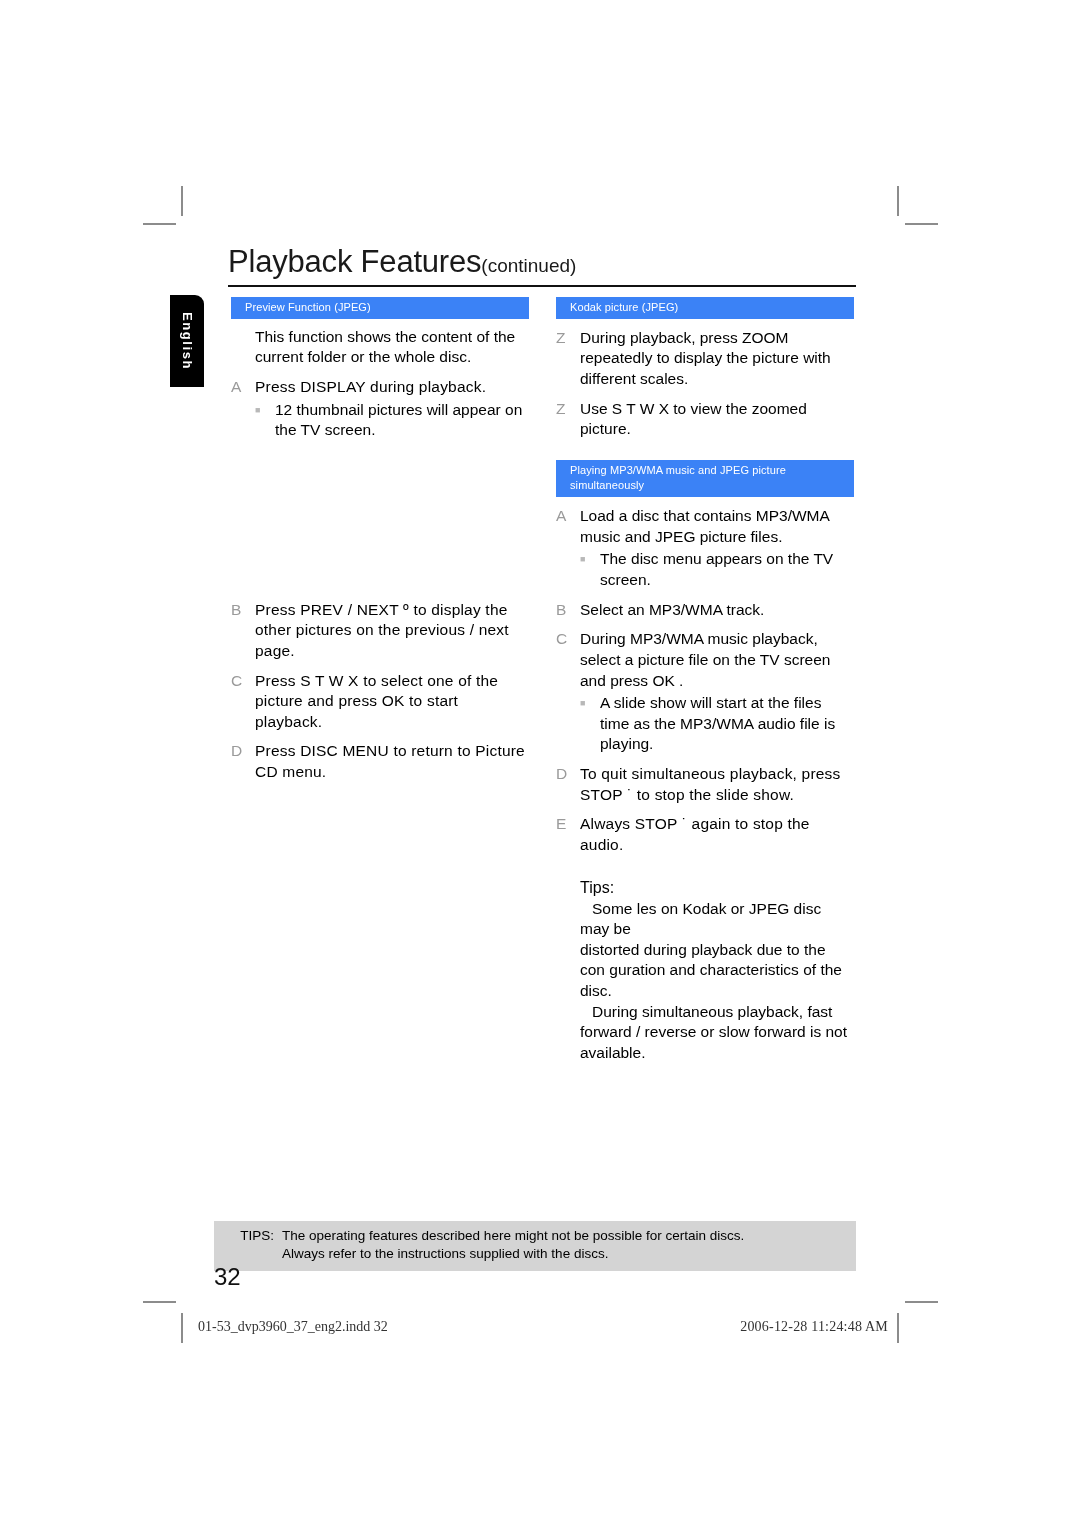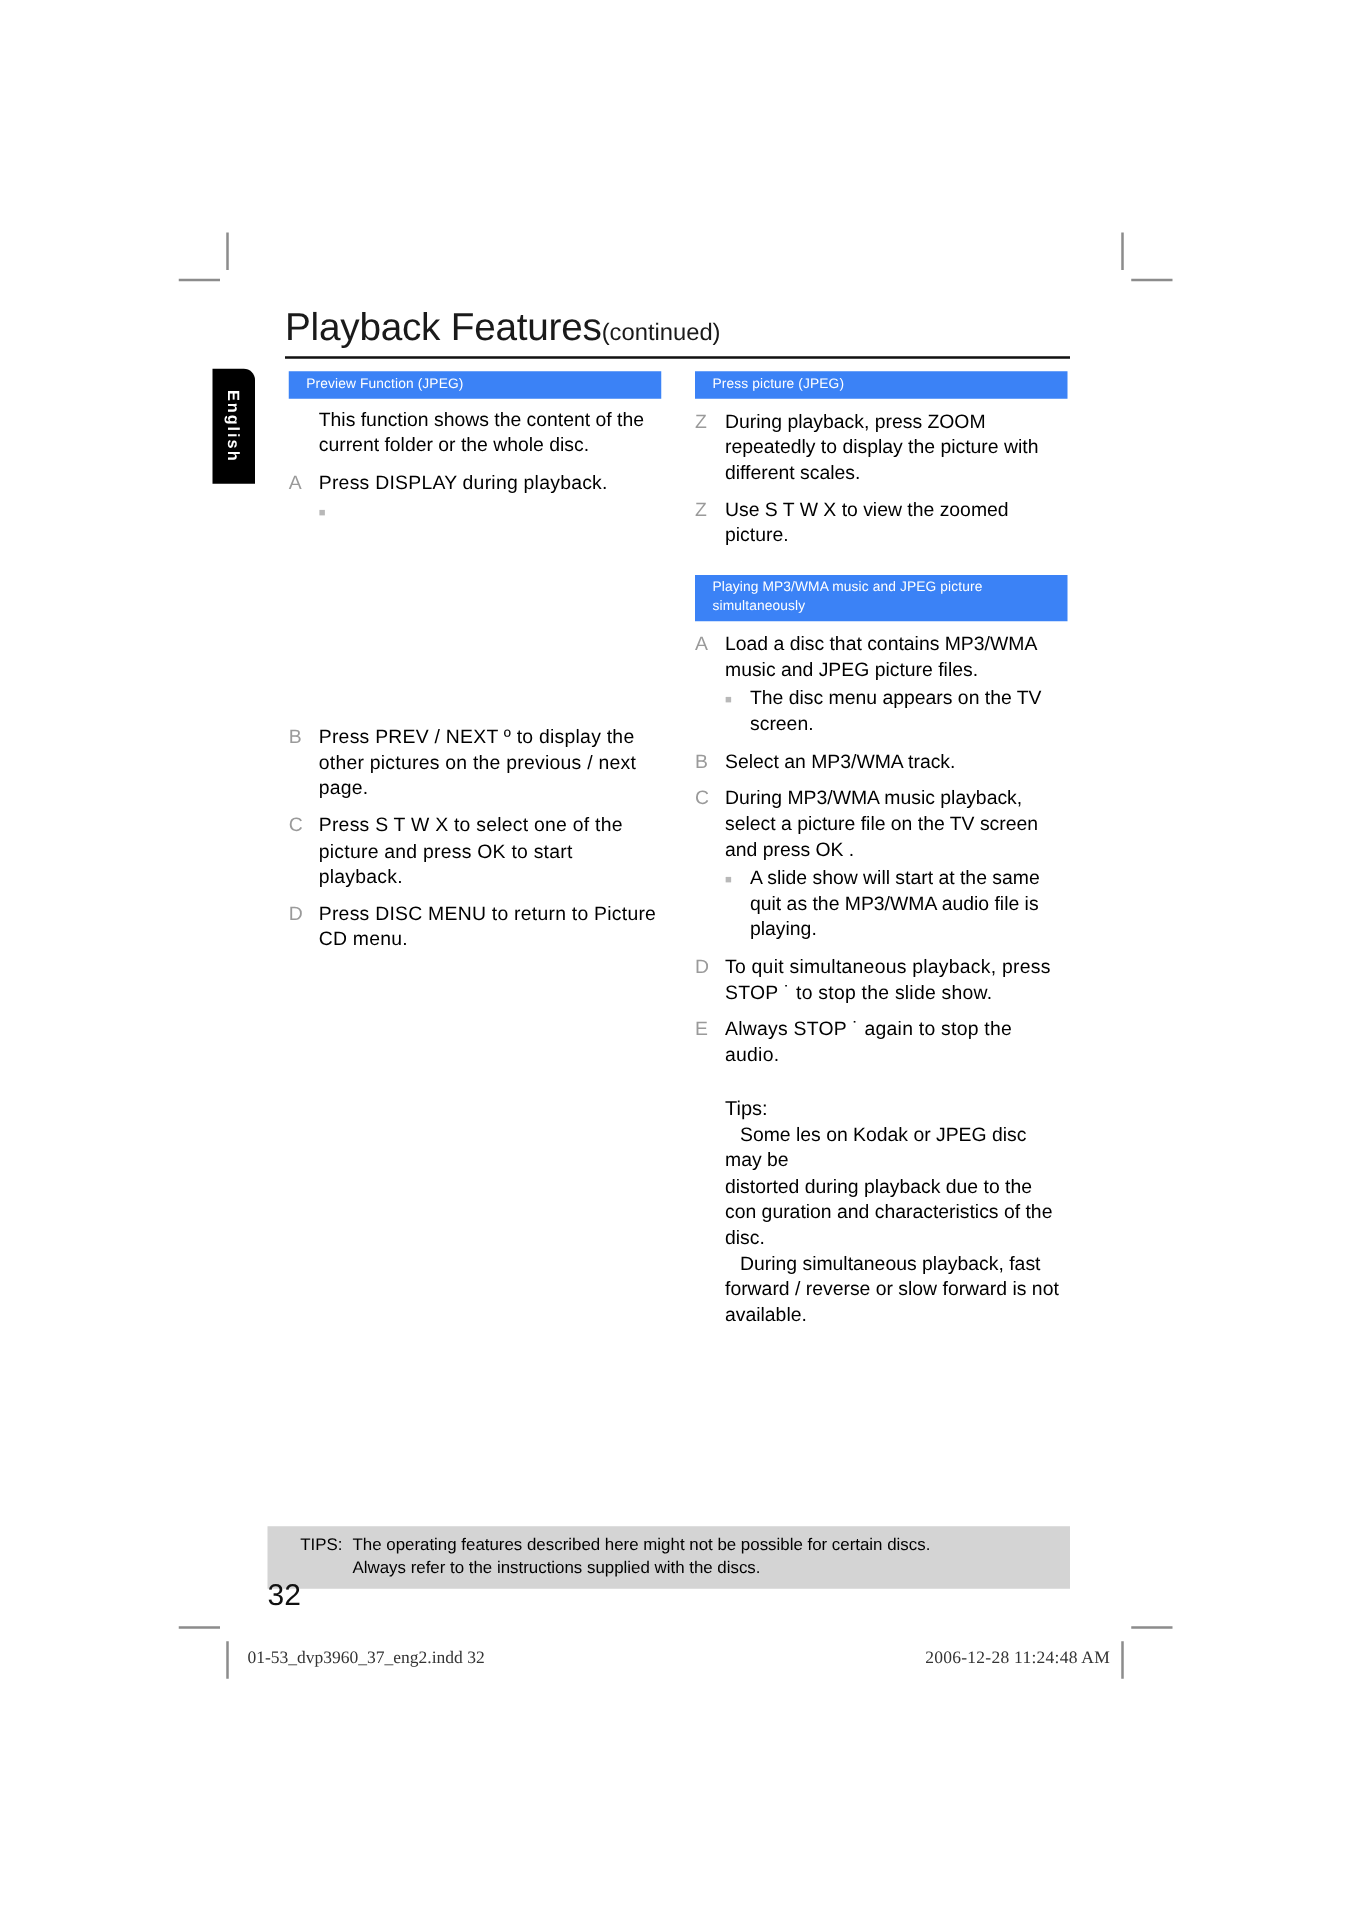--- a/index.html
+++ b/index.html
@@ -222,20 +222,21 @@
   <div class="sec-bar">Preview Function (JPEG)</div>
 
   <p class="para">This function shows the content of the current folder or the whole disc.</p>
 
   <div class="step">
     <span class="marker">A</span>
     <span class="body key">Press DISPLAY  during playback.</span>
   </div>
   <div class="sub">
     <span class="dot">■</span>
+    <span class="body">12 thumbnail pictures will appear on the TV screen.</span>
   </div>
 
   <div style="height:150px"></div>
 
   <div class="step">
     <span class="marker">B</span>
     <span class="body key">Press PREV      / NEXT  º    to display the other pictures on the previous / next page.</span>
   </div>
 
   <div class="step">
@@ -245,21 +246,21 @@
 
   <div class="step">
     <span class="marker">D</span>
     <span class="body key">Press DISC MENU  to return to Picture CD menu.</span>
   </div>
 
 </div>
 
 <div class="col col-right">
 
-  <div class="sec-bar">Press picture (JPEG)</div>
+  <div class="sec-bar">Kodak picture (JPEG)</div>
 
   <div class="step">
     <span class="marker">Z</span>
     <span class="body">During playback, press ZOOM repeatedly to display the picture with different scales.</span>
   </div>
 
   <div class="step">
     <span class="marker">Z</span>
     <span class="body">Use  S  T  W X to view the zoomed picture.</span>
   </div>
@@ -281,21 +282,21 @@
     <span class="marker">B</span>
     <span class="body">Select an MP3/WMA track.</span>
   </div>
 
   <div class="step">
     <span class="marker">C</span>
     <span class="body">During MP3/WMA music playback, select a picture file on the TV screen and press OK .</span>
   </div>
   <div class="sub">
     <span class="dot">■</span>
-    <span class="body">A slide show will start at the same quit as the MP3/WMA audio file is playing.</span>
+    <span class="body">A slide show will start at the files time as the MP3/WMA audio file is playing.</span>
   </div>
 
   <div class="step">
     <span class="marker">D</span>
     <span class="body key">To quit simultaneous playback, press STOP  ˙    to stop the slide show.</span>
   </div>
 
   <div class="step">
     <span class="marker">E</span>
     <span class="body key">Always STOP  ˙     again to stop the audio.</span>

